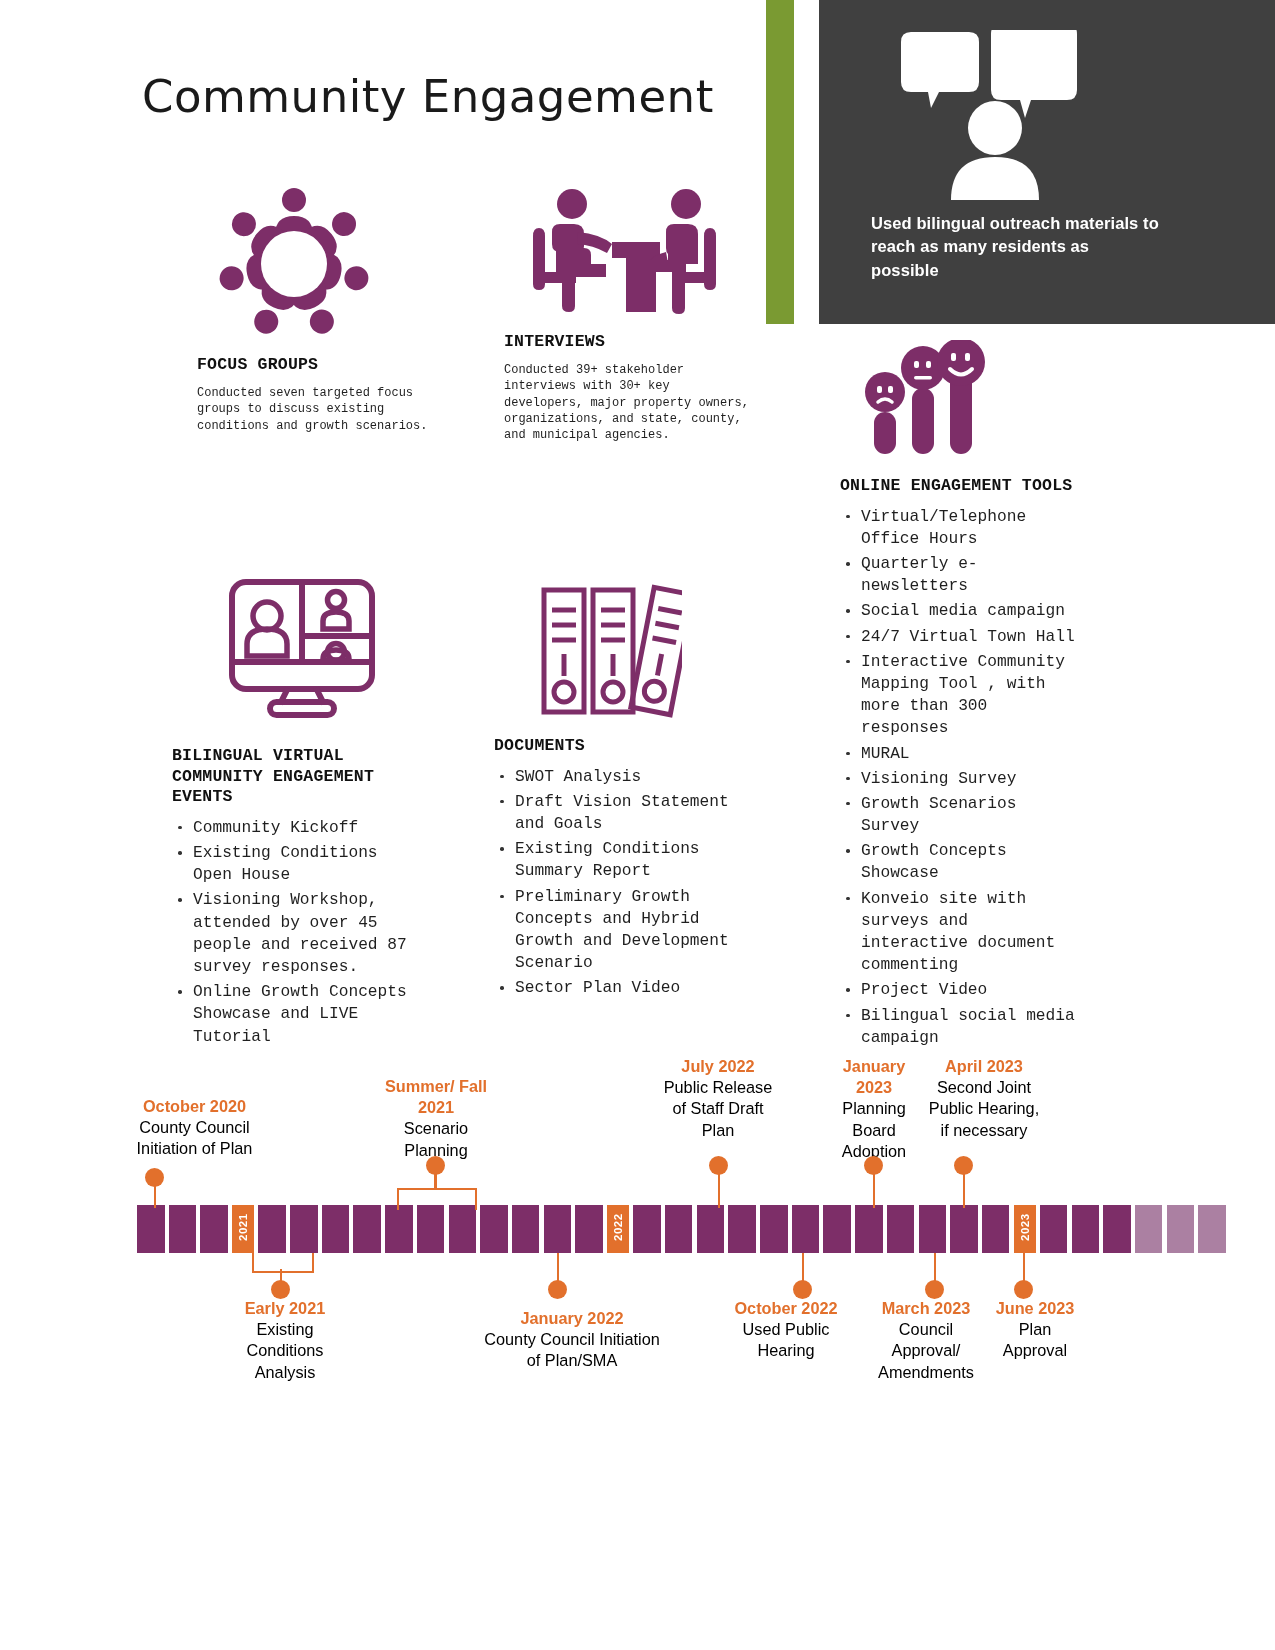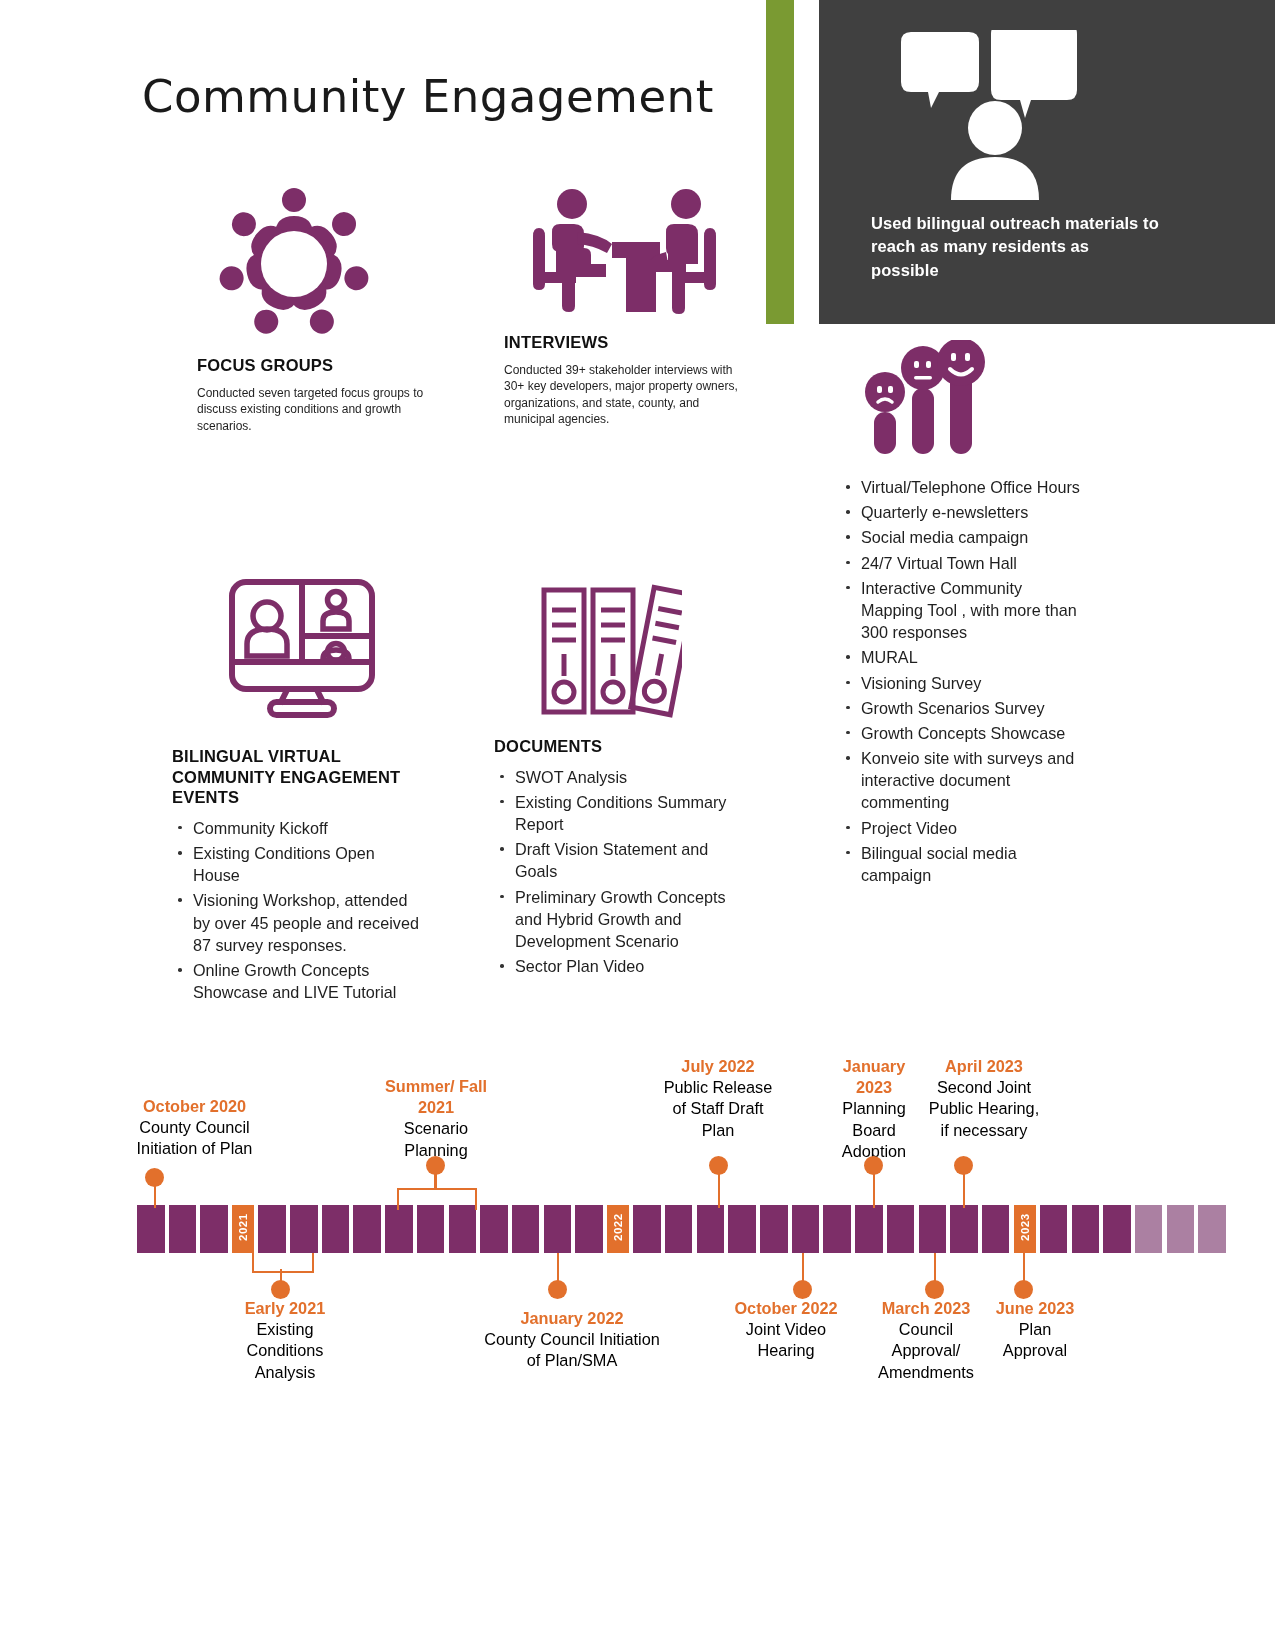--- a/index.html
+++ b/index.html
@@ -31,21 +31,21 @@
 
   
   .title{
     position:absolute;left:142px;top:70px;
     font-size:45px;font-weight:400;color:#1a1a1a;
     letter-spacing:.5px;
     font-family:"DejaVu Sans", sans-serif;
   }
 
   
-  .block{position:absolute;}
+  .block{position:absolute;font-family:Liberation Mono, monospace;}
   .blk-head{
     font-weight:bold;font-size:16.5px;line-height:1.25;
     color:#111;letter-spacing:.2px;margin-bottom:9px;
   }
   .blk-body{
     font-size:12px;line-height:1.37;color:#1f1f1f;
   }
   ul.blist{list-style:none;margin:0;padding:0;}
   ul.blist li{
     position:relative;padding-left:21px;margin-bottom:3px;
@@ -185,20 +185,21 @@
         <rect x="30" y="46" width="5" height="7" rx="2"></rect>
         <path d="M20 62 q7 -6 14 0" stroke="#ffffff" stroke-width="3.5" fill="none" stroke-linecap="round"></path>
         <rect x="56" y="21" width="5" height="7" rx="2"></rect>
         <rect x="68" y="21" width="5" height="7" rx="2"></rect>
         <rect x="56" y="36" width="18" height="3.6" rx="1.8"></rect>
         <rect x="93" y="13" width="5" height="8" rx="2"></rect>
         <rect x="107" y="13" width="5" height="8" rx="2"></rect>
         <path d="M92 29 q11 11 22 0" stroke="#ffffff" stroke-width="4" fill="none" stroke-linecap="round"></path>
       </g>
     </svg>
+    <div class="blk-head">ONLINE ENGAGEMENT TOOLS</div>
     <ul class="blist">
       <li>Virtual/Telephone Office Hours</li>
       <li>Quarterly e-newsletters</li>
       <li>Social media campaign</li>
       <li>24/7 Virtual Town Hall</li>
       <li>Interactive Community Mapping Tool , with more than 300 responses</li>
       <li>MURAL</li>
       <li>Visioning Survey</li>
       <li>Growth Scenarios Survey</li>
       <li>Growth Concepts Showcase</li>
@@ -259,22 +260,22 @@
           <line x1="118" y1="53" x2="142" y2="53"></line>
           <line x1="118" y1="68" x2="142" y2="68"></line>
           <line x1="130" y1="82" x2="130" y2="104"></line>
           <circle cx="130" cy="120" r="10"></circle>
         </g>
       </g>
     </svg>
     <div class="blk-head">DOCUMENTS</div>
     <ul class="blist">
       <li>SWOT Analysis</li>
+      <li>Draft Vision Statement and Goals</li>
       <li>Existing Conditions Summary Report</li>
-      <li>Draft Vision Statement and Goals</li>
       <li>Preliminary Growth Concepts and Hybrid Growth and Development Scenario</li>
       <li>Sector Plan Video</li>
     </ul>
   </div>
 
   <div class="timeline">
 
     <div class="tl-bar" id="tlbar" style="width: 1093px;">
         <div class="seg m" style="left: 0px; width: 27.5px;"></div>
         <div class="seg m" style="left: 31.7px; width: 27.5px;"></div>
@@ -343,21 +344,21 @@
     <div class="lbl" style="left:220px;top:258px;width:130px;">
       <div class="date">Early 2021</div>
       <div class="desc">Existing Conditions Analysis</div>
     </div>
     <div class="lbl" style="left:483px;top:268px;width:178px;">
       <div class="date">January 2022</div>
       <div class="desc">County Council Initiation of Plan/SMA</div>
     </div>
     <div class="lbl" style="left:722px;top:258px;width:128px;">
       <div class="date">October 2022</div>
-      <div class="desc">Joint Video Hearing</div>
+      <div class="desc">Used Public Hearing</div>
     </div>
     <div class="lbl" style="left:864px;top:258px;width:124px;">
       <div class="date">March 2023</div>
       <div class="desc">Council Approval/ Amendments</div>
     </div>
     <div class="lbl" style="left:995px;top:258px;width:80px;">
       <div class="date">June 2023</div>
       <div class="desc">Plan Approval</div>
     </div>
 

